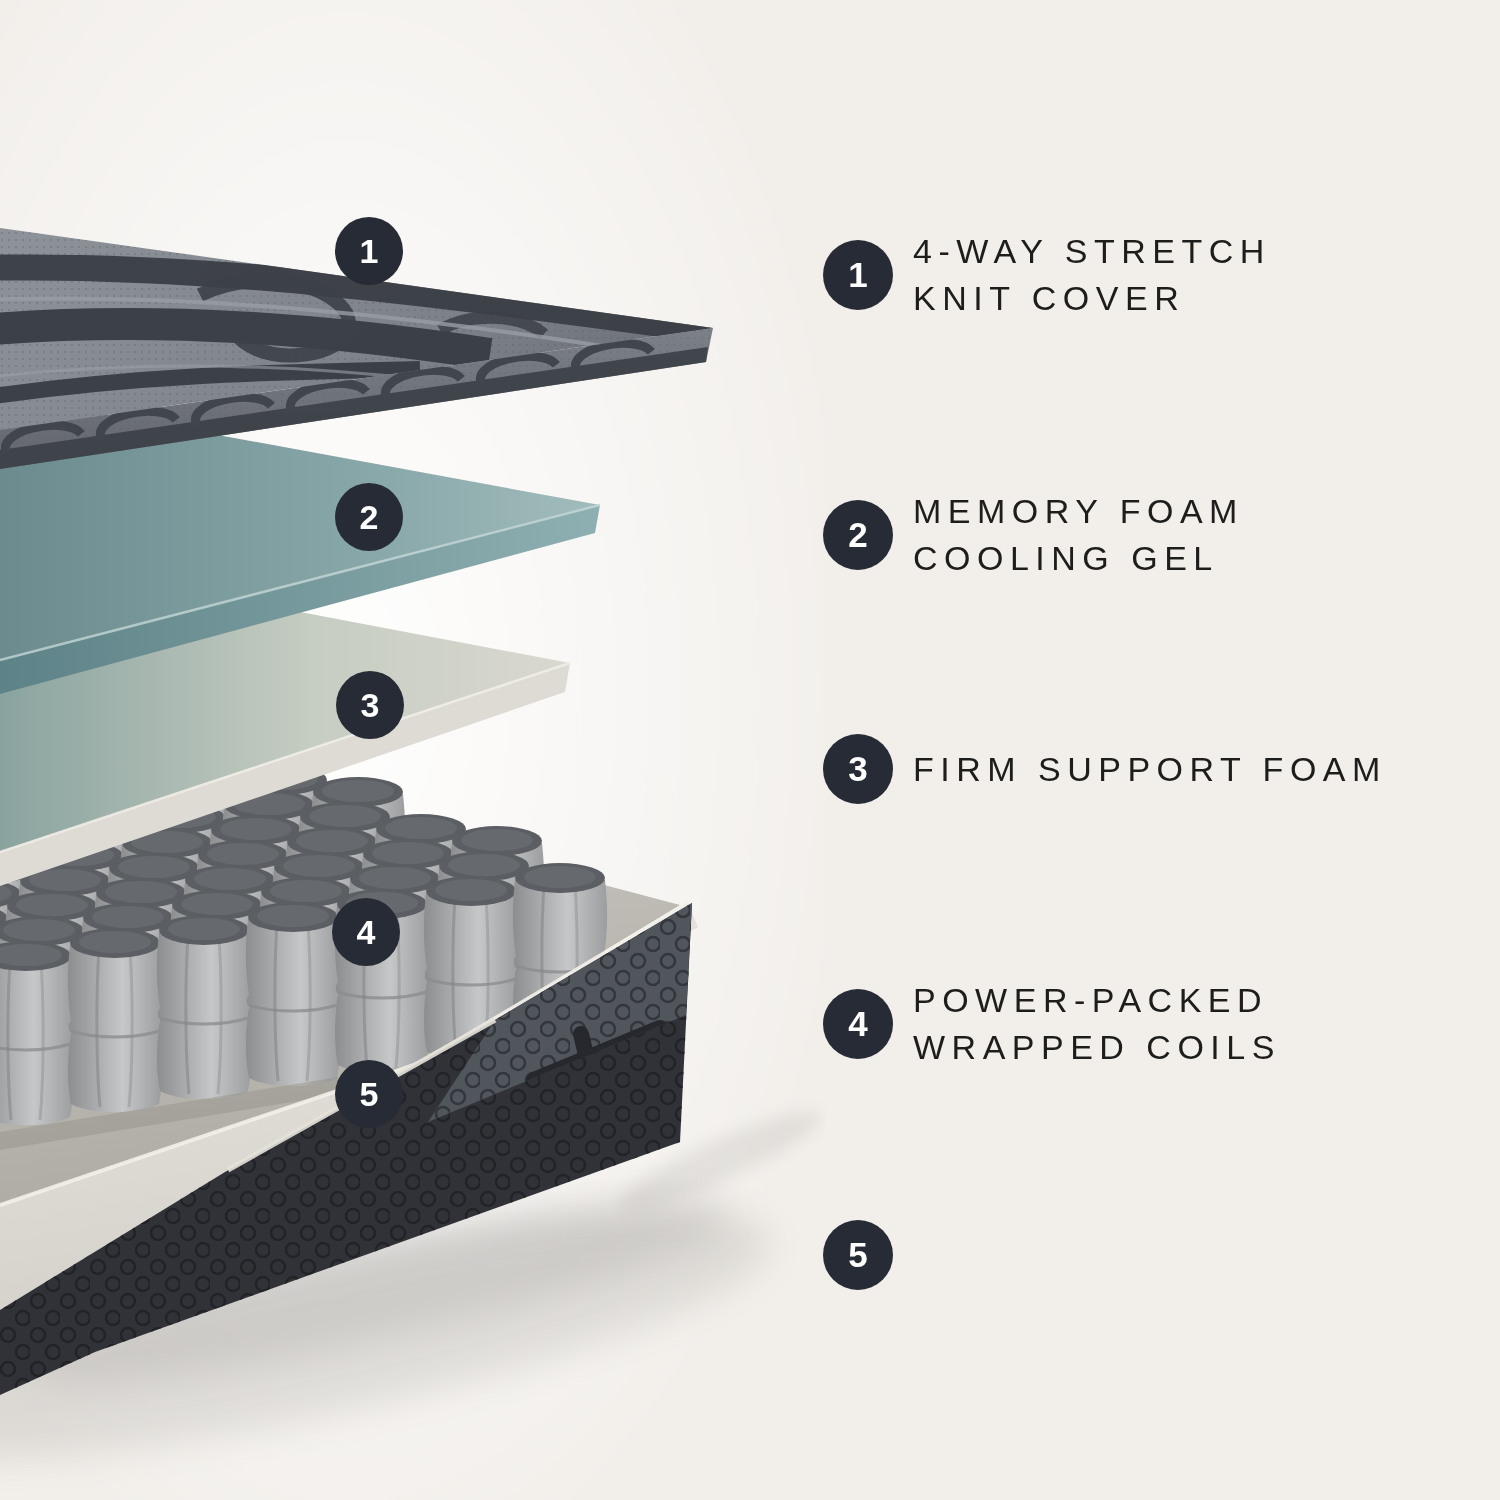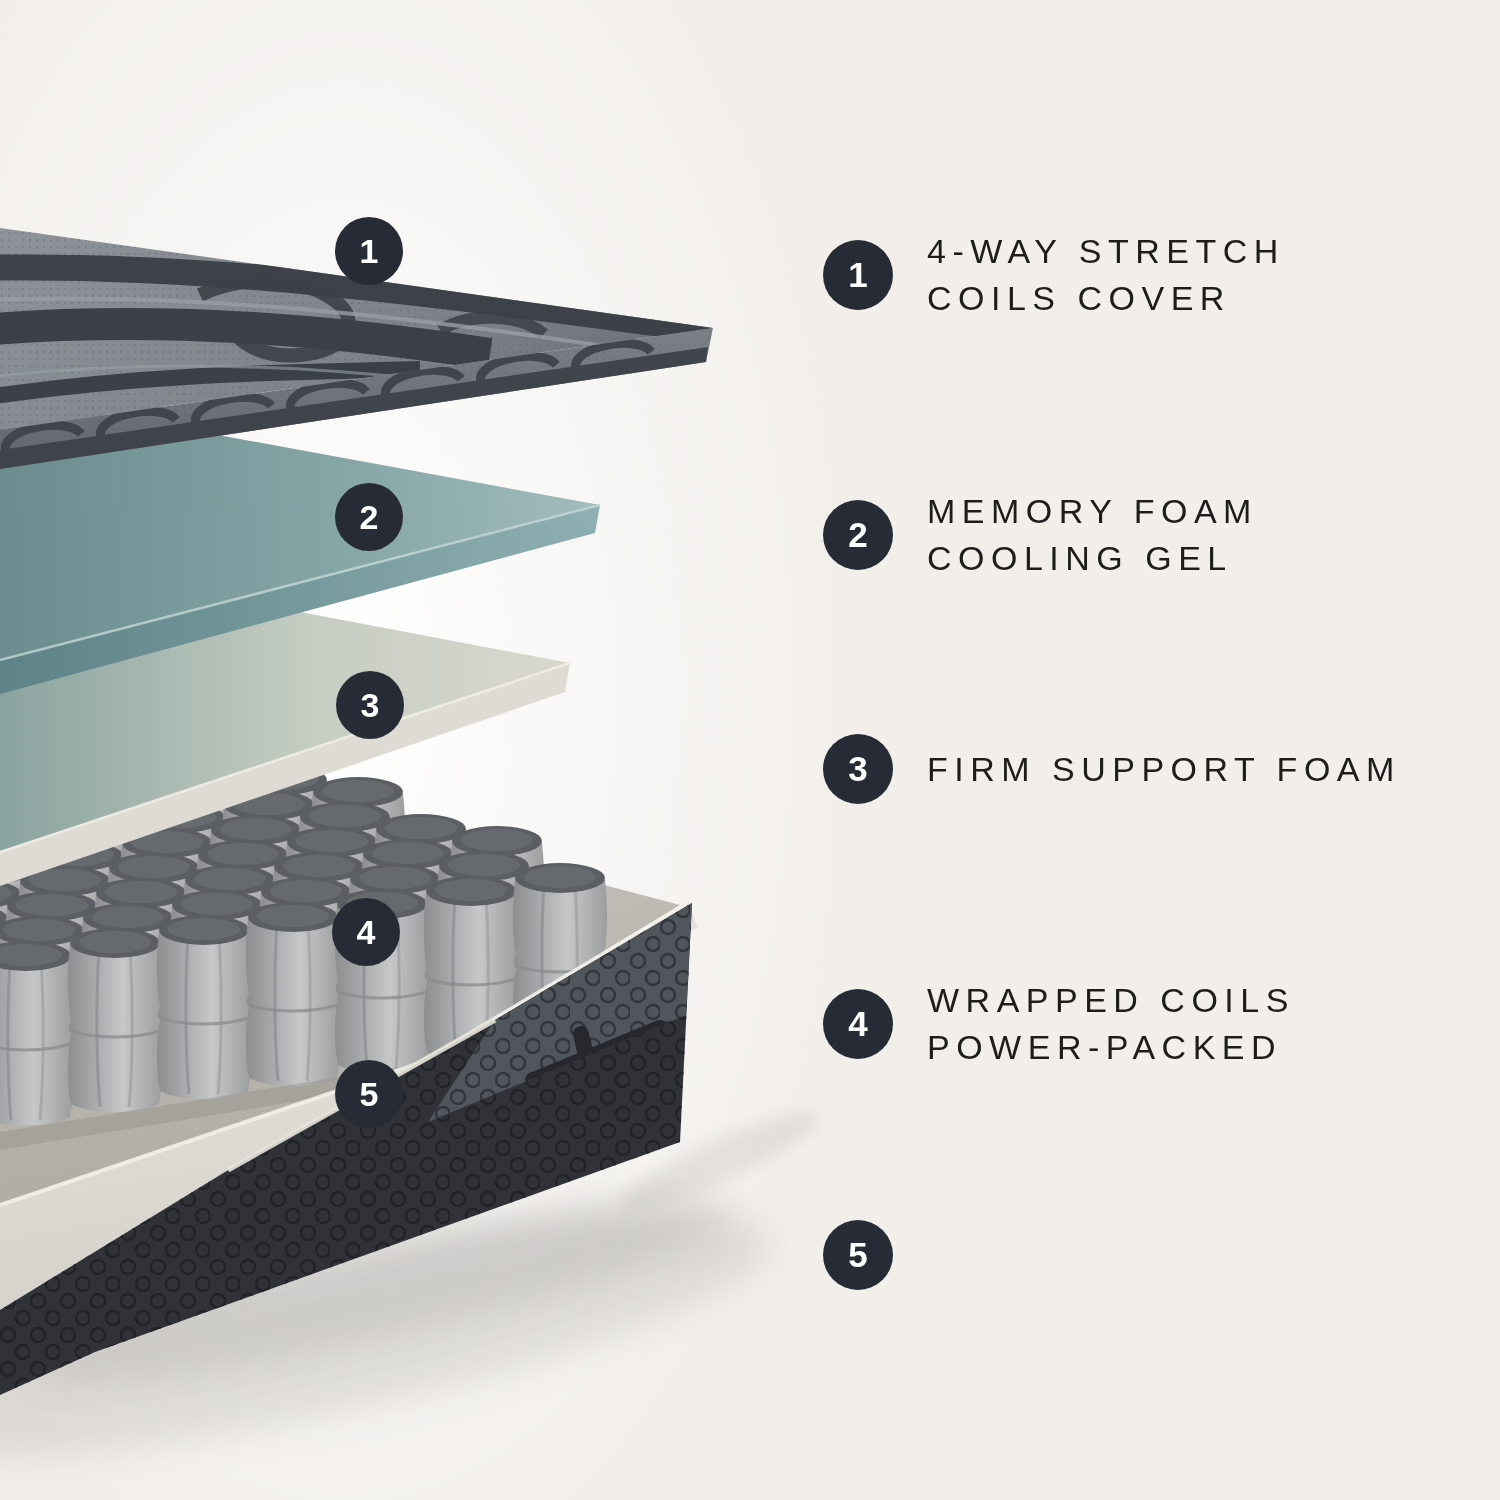--- a/index.html
+++ b/index.html
@@ -16,21 +16,21 @@
     display:flex; align-items:center; justify-content:center;
     font-weight:700;
   }
   .fig-badge {
     position:absolute; width:68px; height:68px; font-size:34px; z-index:5;
   }
   .legend { position:absolute; left:0; top:0; width:1500px; height:1500px; }
   .legend-item { position:absolute; left:823px; display:flex; align-items:center; }
   .legend-badge { width:70px; height:70px; font-size:35px; flex:0 0 auto; }
   .legend-text {
-    margin-left:34px;
+    margin-left:20px;
     font-size:34px; font-weight:500; letter-spacing:6.5px;
     line-height:47px; color:#1d1d1b; white-space:nowrap;
   }
 </style>
 </head>
 <body>
 
 <div class="page">
 
   <div class="stage">
@@ -251,21 +251,21 @@
   </div>
 
   <div class="legend">
 
     <div class="legend-item" style="top:228px;">
       <div class="legend-badge">
           <span>1</span>
         </div>
       <div class="legend-text">
         <div>4-WAY STRETCH</div>
-        <div>COILS COVER</div>
+        <div>KNIT COVER</div>
       </div>
     </div>
 
     <div class="legend-item" style="top:488px;">
       <div class="legend-badge">
           <span>2</span>
         </div>
       <div class="legend-text">
         <div>MEMORY FOAM</div>
         <div>COOLING GEL</div>
@@ -279,22 +279,22 @@
       <div class="legend-text">
         <div>FIRM SUPPORT FOAM</div>
       </div>
     </div>
 
     <div class="legend-item" style="top:977px;">
       <div class="legend-badge">
           <span>4</span>
         </div>
       <div class="legend-text">
+        <div>POWER-PACKED</div>
         <div>WRAPPED COILS</div>
-        <div>POWER-PACKED</div>
       </div>
     </div>
 
     <div class="legend-item" style="top:1220px;">
       <div class="legend-badge">
           <span>5</span>
         </div>
     </div>
 
   </div>

